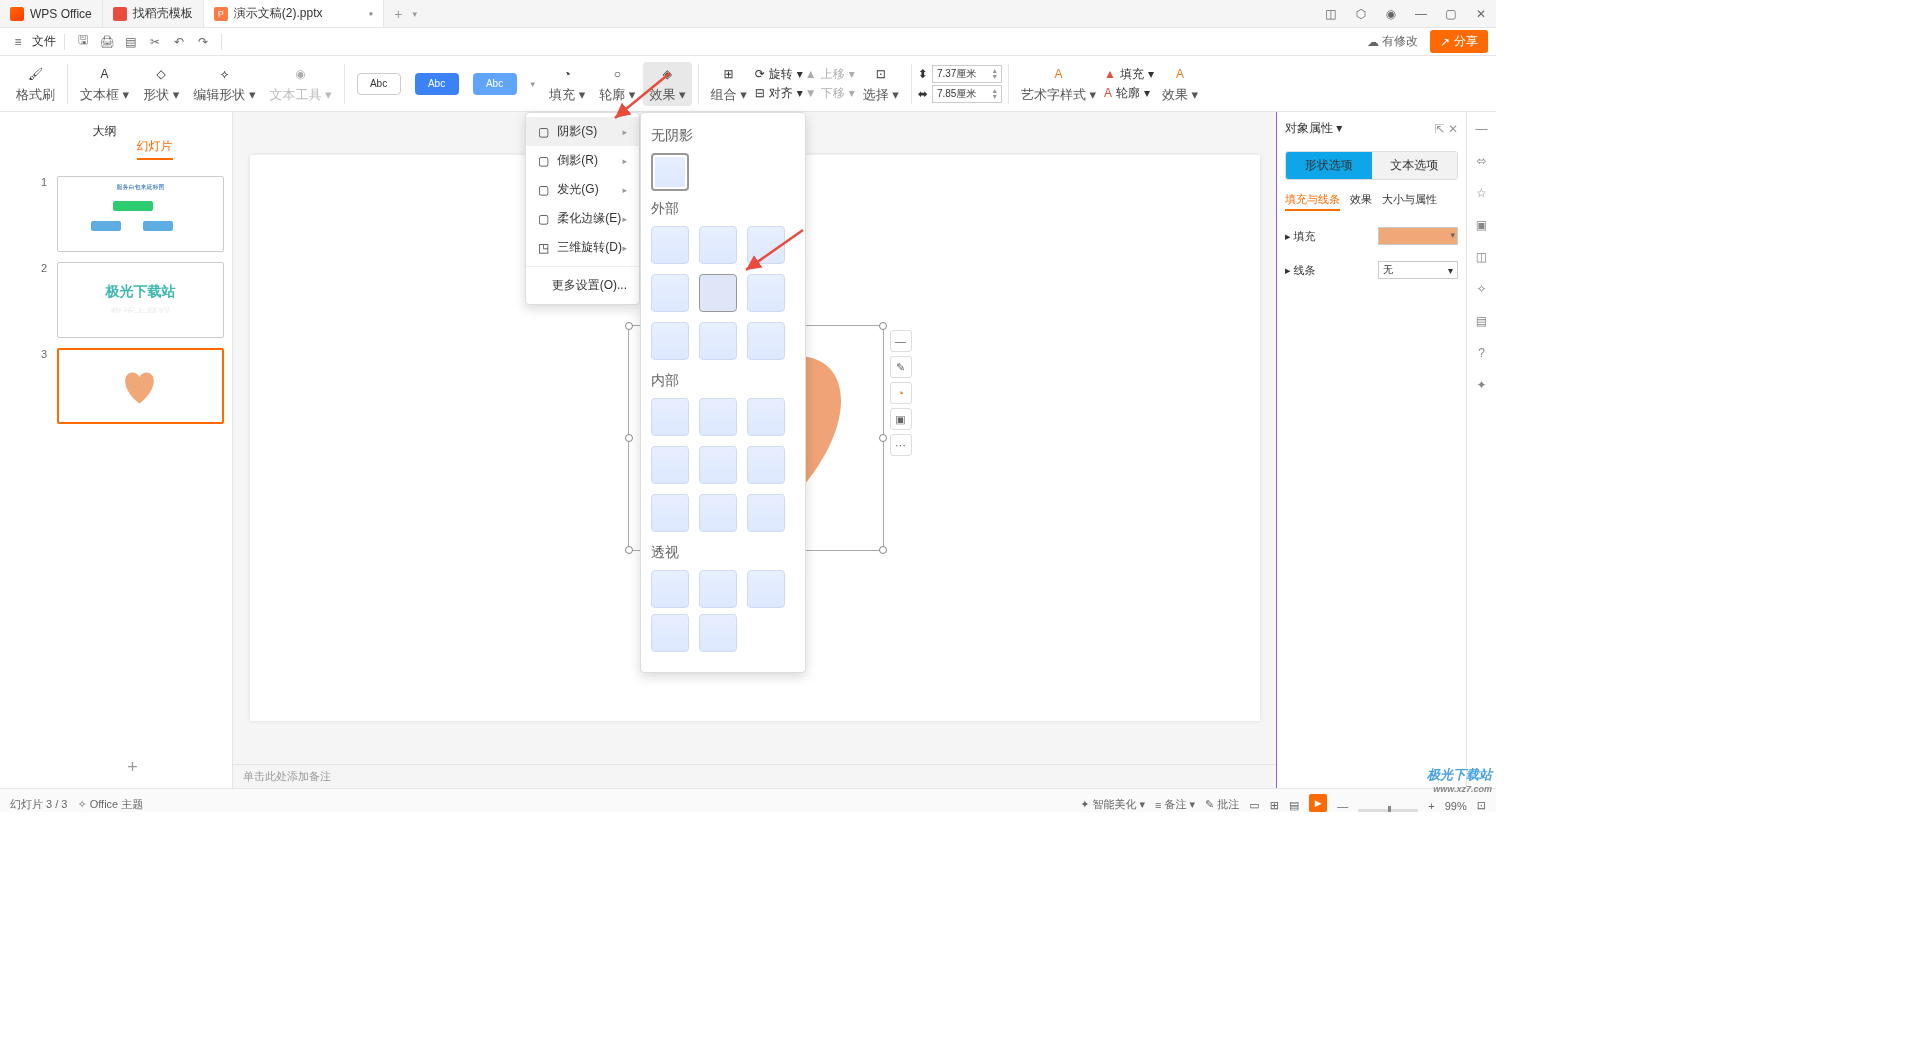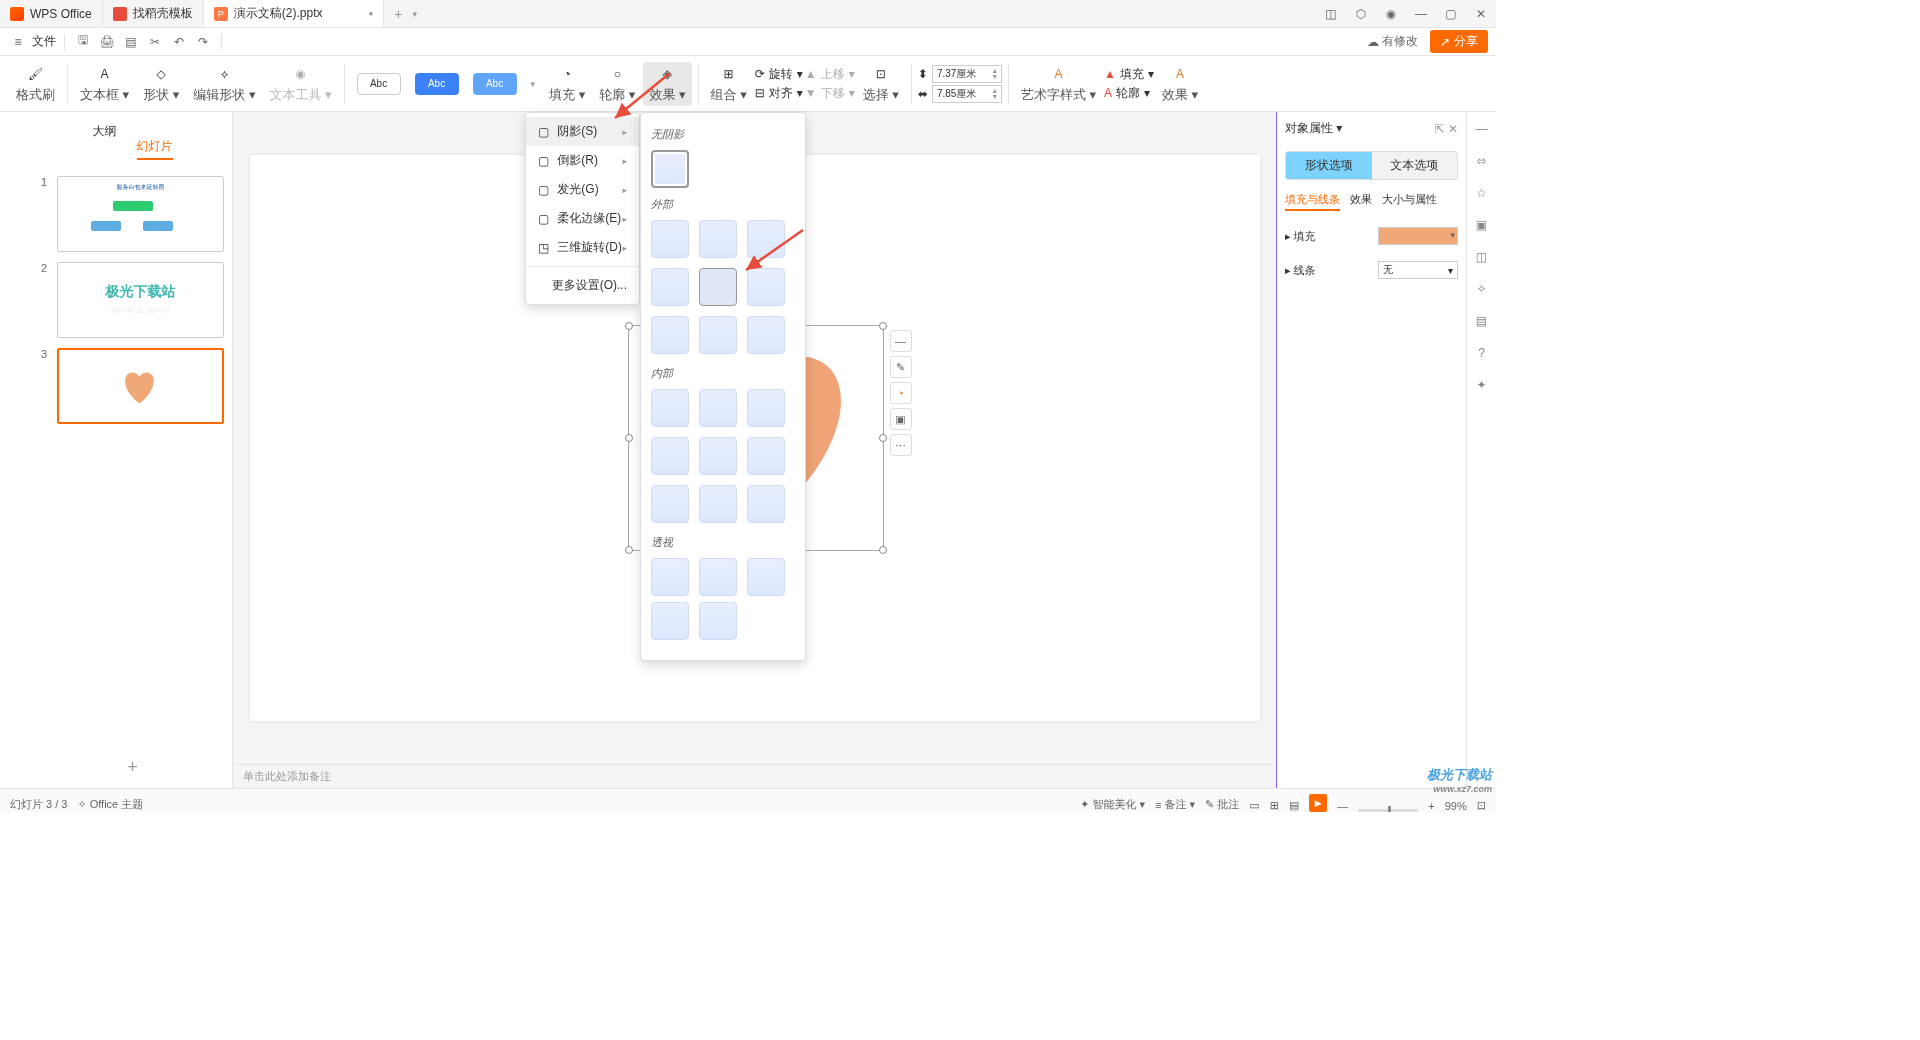--- a/index.html
+++ b/index.html
@@ -64,21 +64,21 @@
 .rot-handle { position: absolute; width: 10px; height: 10px; border: 1px solid #888; background: #fff; border-radius: 50%; left: 50%; top: -24px; transform: translateX(-50%); }
 .float-toolbar { position: absolute; left: 640px; top: 175px; display: flex; flex-direction: column; gap: 4px; }
 .float-btn { width: 22px; height: 22px; background: #fff; border: 1px solid #ddd; border-radius: 3px; display: flex; align-items: center; justify-content: center; font-size: 11px; color: #666; }
 .notes { height: 24px; border-top: 1px solid #e5e5e5; padding: 4px 10px; color: #999; font-size: 11px; }
 
 
 .right-panel { width: 190px; border-left: 1px solid #8b5cf6; background: #fff; padding: 8px; }
 .right-panel .hdr { display: flex; justify-content: space-between; align-items: center; padding-bottom: 6px; }
 .right-panel .seg { display: flex; border: 1px solid #ddd; border-radius: 3px; overflow: hidden; margin: 8px 0; }
 .right-panel .seg span { flex: 1; text-align: center; padding: 5px 0; }
-.right-panel .seg .on { background: #7dd3fc; }
+.right-panel .seg .on { background: #0ea5e9; }
 .right-panel .seg span:not(.on) { background: #f2f2f2; }
 .right-panel .row { display: flex; align-items: center; justify-content: space-between; padding: 8px 0; font-size: 11px; }
 .right-panel .sub-tabs { display: flex; gap: 10px; font-size: 11px; padding: 4px 0 8px; }
 .right-panel .sub-tabs .a { color: #ff6a00; border-bottom: 2px solid #ff6a00; padding-bottom: 2px; }
 .right-panel .color-sw { width: 80px; height: 18px; background: #f0a878; border: 1px solid #ccc; }
 .right-panel .sel { width: 80px; height: 18px; border: 1px solid #ccc; font-size: 10px; display: flex; align-items: center; justify-content: space-between; padding: 0 4px; }
 
 
 .icon-strip { width: 30px; border-left: 1px solid #e5e5e5; display: flex; flex-direction: column; align-items: center; padding-top: 8px; gap: 14px; color: #888; }
 .icon-strip div { width: 18px; height: 18px; display: flex; align-items: center; justify-content: center; }
@@ -92,21 +92,21 @@
 
 .effect-menu { position: absolute; left: 525px; top: 112px; width: 115px; background: #fff; border: 1px solid #ddd; box-shadow: 0 4px 12px rgba(0,0,0,0.15); border-radius: 4px; padding: 4px 0; z-index: 100; }
 .effect-menu .mi { display: flex; align-items: center; justify-content: space-between; padding: 6px 12px; }
 .effect-menu .mi.hov { background: #f0f0f0; }
 .effect-menu .mi .l { display: flex; align-items: center; gap: 8px; }
 .effect-menu .mi .arr { font-size: 9px; color: #999; }
 .effect-menu .sep { height: 1px; background: #eee; margin: 4px 0; }
 
 
 .shadow-panel { position: absolute; left: 640px; top: 112px; width: 166px; background: #fff; border: 1px solid #ddd; box-shadow: 0 4px 12px rgba(0,0,0,0.15); border-radius: 4px; padding: 8px 10px 14px; z-index: 100; }
-.shadow-panel .sec-title { font-size: 11px; color: #666; padding: 6px 0 4px; font-style: italic; }
+.shadow-panel .sec-title { font-size: 14px; color: #666; padding: 6px 0 4px; }
 .shadow-panel .none-sw { width: 38px; height: 38px; border: 1px solid #ccc; border-radius: 4px; background: linear-gradient(180deg,#e8efff,#dde8ff); display: inline-block; margin: 4px 4px 0 0; box-shadow: inset 0 0 0 2px #fff; border: 2px solid #999; }
 .shadow-panel .grid { display: grid; grid-template-columns: repeat(3, 38px); gap: 10px; margin: 4px 0 6px; }
 .shadow-panel .grid.g2 { grid-template-columns: repeat(2, 38px); }
 .shadow-panel .sw { width: 38px; height: 38px; border-radius: 4px; background: linear-gradient(180deg,#e8efff,#dde8ff); border: 1px solid #d0daf0; position: relative; }
 .shadow-panel .sw.hov { border: 1px solid #999; background: #dfe6f7; }
 
 
 .arrow { position: absolute; z-index: 200; pointer-events: none; }
 .arrow svg { overflow: visible; }
 

